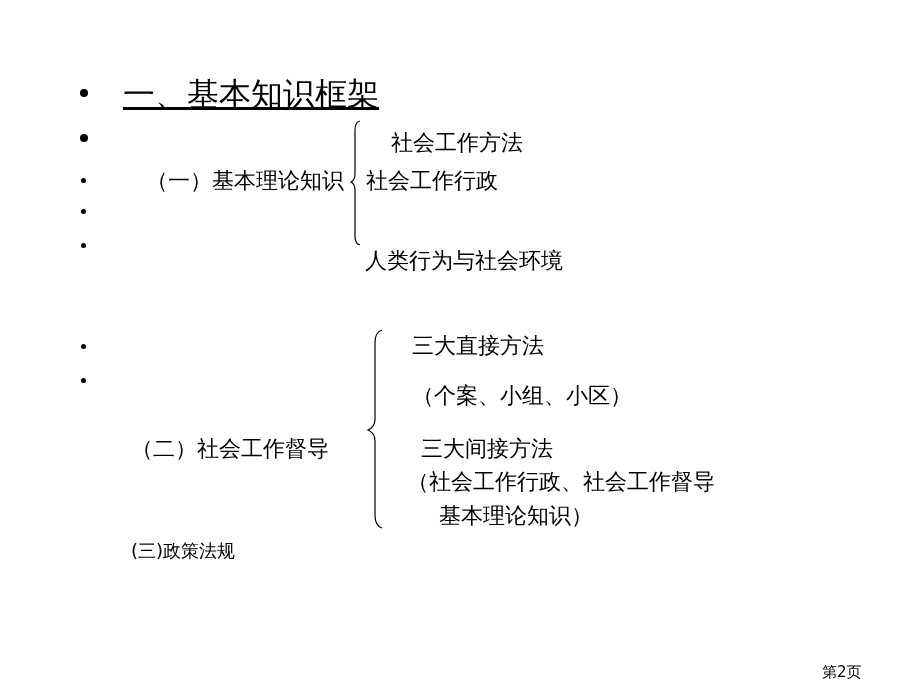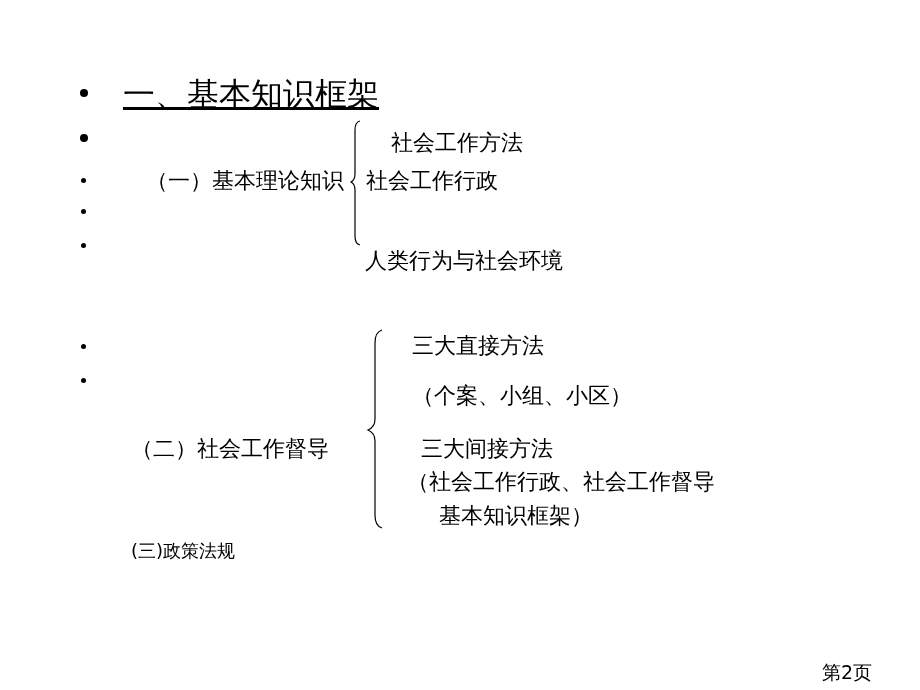--- a/index.html
+++ b/index.html
@@ -7,21 +7,21 @@
       width: 920px; height: 690px; background: #ffffff; position: relative;
       overflow: hidden; font-family: "DejaVu Serif", "Liberation Serif", serif; color: #000;
     }
     .abs { position: absolute; white-space: nowrap; }
     .bullet { position: absolute; border-radius: 50%; background: #000; }
     .b-lg { width: 8px; height: 8px; }
     .b-sm { width: 5px; height: 5px; }
     .title { font-size: 32px; line-height: 36px; }
     .t24 { font-size: 22px; line-height: 26px; }
     .t24s { font-size: 18px; line-height: 26px; font-family: "DejaVu Sans", "Liberation Sans", sans-serif; }
-    .pg { font-size: 19px; line-height: 22px; font-family: "DejaVu Sans", "Liberation Sans", sans-serif; }
+    .pg { font-size: 15px; line-height: 22px; font-family: "DejaVu Sans", "Liberation Sans", sans-serif; }
     svg.brace { position: absolute; overflow: visible; }
   </style>
 </head>
 <body>
 
 <div class="bullet b-lg" style="left:80px; top:89px;"></div>
 <div class="bullet b-lg" style="left:80px; top:134px;"></div>
 <div class="bullet b-sm" style="left:81px; top:178px;"></div>
 <div class="bullet b-sm" style="left:81px; top:209px;"></div>
 <div class="bullet b-sm" style="left:81px; top:243px;"></div>
@@ -39,17 +39,17 @@
 <div class="abs t24" style="left:365px; top:200px;margin-top:48px;">人类行为与社会环境</div>
 
 <div class="abs t24" style="left:131px; top:436px;">（二）社会工作督导</div>
 <svg class="brace" style="left:367px; top:329px;" width="18" height="200" viewBox="0 0 18 200">
   <path d="M15 1 Q8 3 8 14 L8 90 Q8 98 1 101 Q8 104 8 112 L8 186 Q8 197 15 199" fill="none" stroke="#000" stroke-width="1.2"></path>
 </svg>
 <div class="abs t24" style="left:412px; top:335px;font-family:Liberation Mono, monospace;">三大直接方法</div>
 <div class="abs t24" style="left:412px; top:383px;">（个案、小组、小区）</div>
 <div class="abs t24" style="left:421px; top:436px;">三大间接方法</div>
 <div class="abs t24" style="left:401px; top:469px;margin-left:6px;">（社会工作行政、社会工作督导</div>
-<div class="abs t24" style="left:439px; top:503px;">基本知识框架）</div>
+<div class="abs t24" style="left:439px; top:503px;">基本理论知识）</div>
 
 <div class="abs t24s" style="left:131px; top:538px;">(三)政策法规</div>
 
 <div class="abs pg" style="left:822px; top:661px;">第2页</div>
 
 </body></html>

